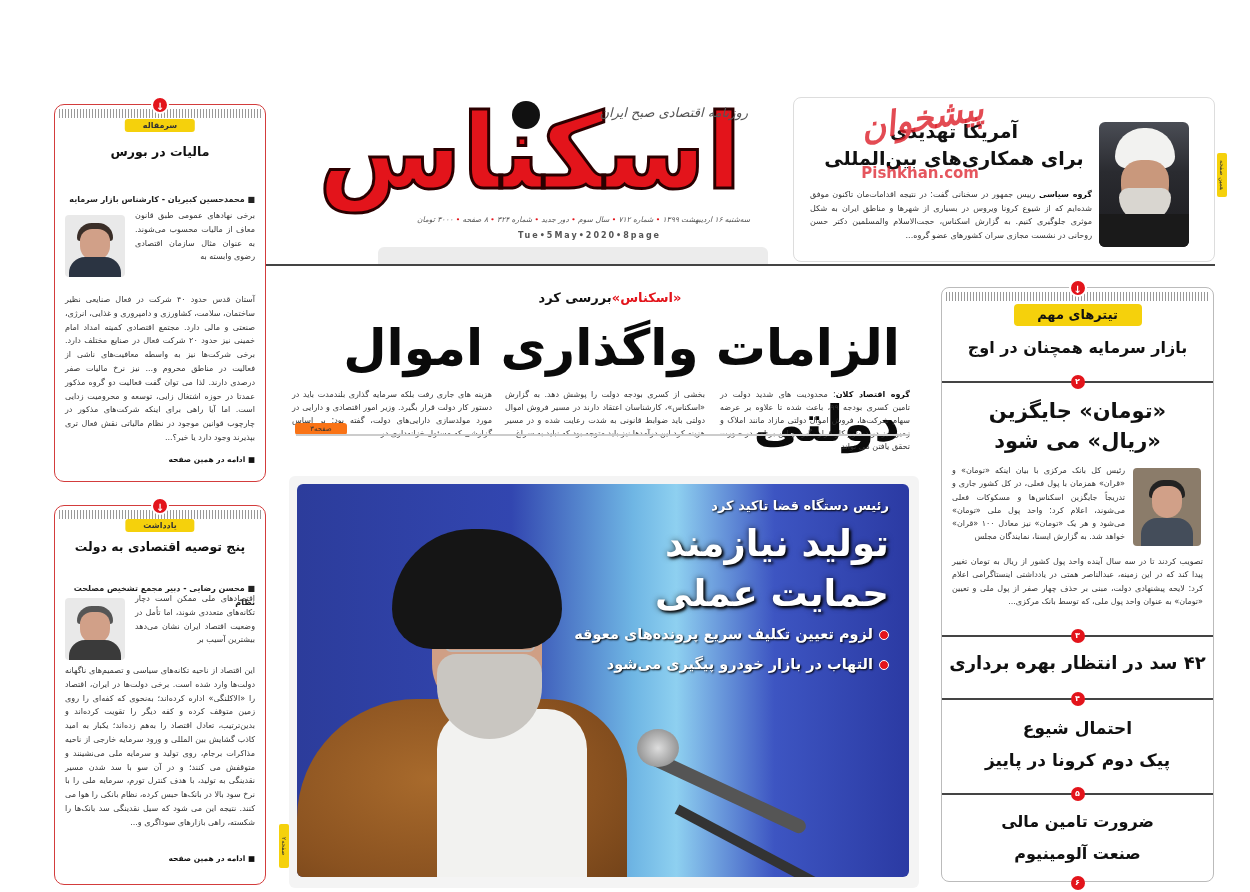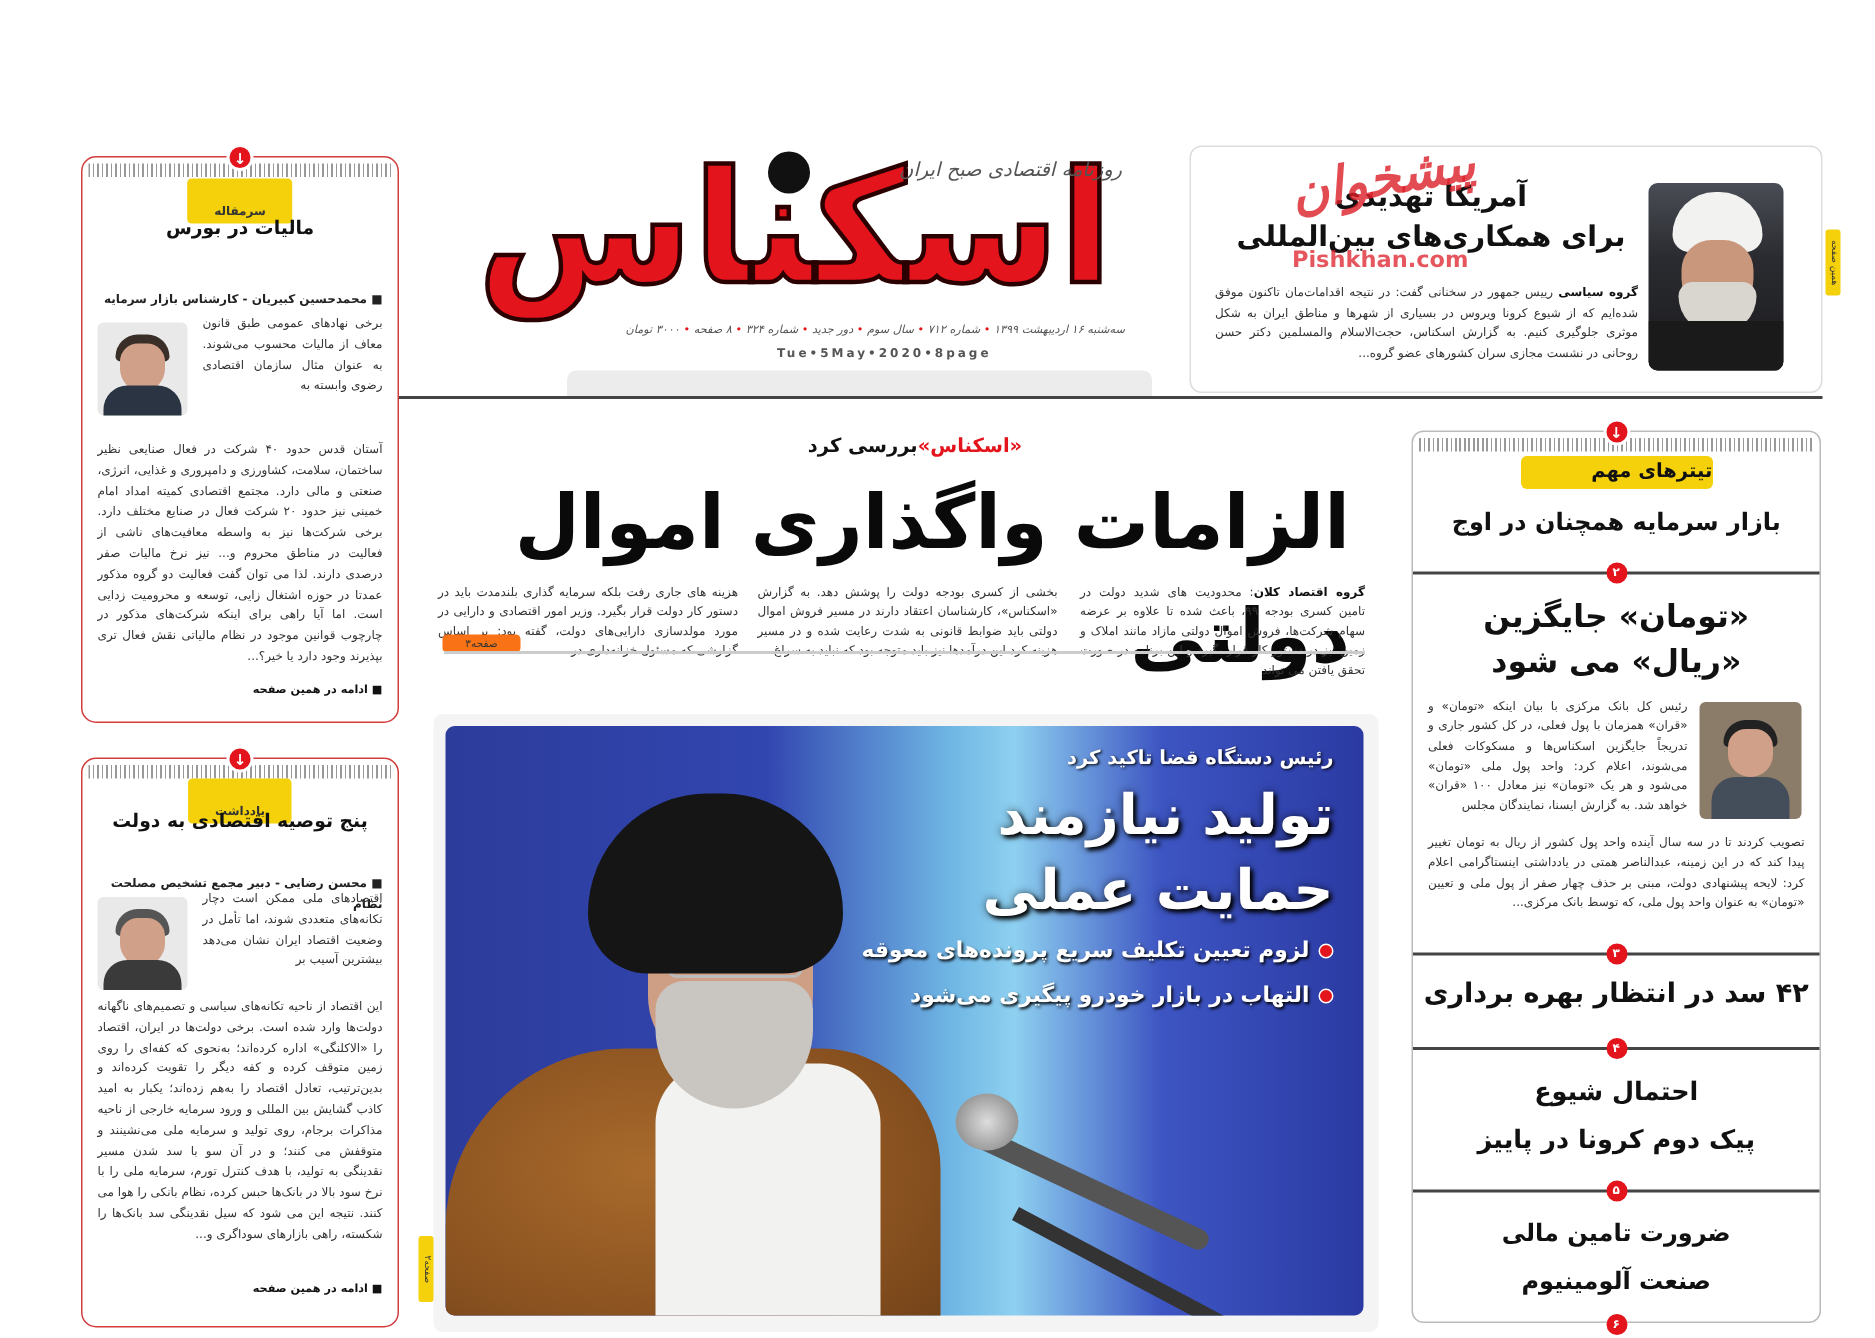--- a/index.html
+++ b/index.html
@@ -45,21 +45,21 @@
   .rouhani-body { position: absolute; right: 122px; top: 90px; width: 282px; font-size: 8px; line-height: 13.5px; color: #333; text-align: justify; }
   .rouhani-body b { color: #111; margin-top: 48px; }
 
   
   .left-box { width: 212px; border: 1.5px solid #d33c3c; border-radius: 10px; background: #fff; }
   .teeth { position: absolute; left: 4px; right: 4px; top: 4px; height: 9px;
     background: repeating-linear-gradient(90deg, #999 0 1px, transparent 1px 3px); }
   .pin { position: absolute; left: 50%; transform: translateX(-50%); top: -9px; width: 18px; height: 18px; border-radius: 50%; background: #e3141b;
     color: #fff; font-size: 10px; text-align: center; line-height: 18px; font-weight: bold; border: 2px solid #fff; }
   .yellow-tag { position: absolute; left: 50%; transform: translateX(-50%); height: 13px; background: #f5d10c; border-radius: 3px;
-    font-size: 8px; font-weight: bold; color: #333; text-align: center; line-height: 13px; padding: 15px 18px; white-space: nowrap; }
+    font-size: 8px; font-weight: bold; color: #333; text-align: center; line-height: 13px; padding: 0 18px; white-space: nowrap; }
   .lb-title { position: absolute; left: 8px; right: 8px; text-align: center; font-weight: bold; font-size: 12.5px; line-height: 22px; color: #111; }
   .lb-author { position: absolute; right: 10px; left: 8px; font-size: 8px; font-weight: bold; color: #222; line-height: 14px; }
   .lb-photo { position: absolute; left: 10px; width: 60px; height: 62px; border-radius: 4px; overflow: hidden; background: #e9e9e9; }
   .lb-text { position: absolute; font-size: 8px; line-height: 13.8px; color: #333; text-align: justify; }
   .lb-more { position: absolute; right: 10px; font-size: 7.5px; font-weight: bold; color: #111; }
 
   .portrait-man .hair { position: absolute; left: 12px; top: 8px; width: 36px; height: 18px; border-radius: 18px 18px 4px 4px; background: #3a2e28; }
   .portrait-man .face { position: absolute; left: 15px; top: 14px; width: 30px; height: 32px; border-radius: 12px 12px 15px 15px; background: #d1a088; }
   .portrait-man .suit { position: absolute; left: 4px; top: 42px; width: 52px; height: 22px; border-radius: 16px 16px 0 0; background: #2b3442; }
 
@@ -90,21 +90,21 @@
   .bp-kicker { font-weight: bold; font-size: 13px; text-shadow: 1px 1px 2px #000; margin-bottom: 6px; }
   .bp-head { font-weight: bold; font-size: 37px; line-height: 50px; text-shadow: 2px 2px 3px #000, 0 0 6px rgba(0,0,0,0.6); }
   .bp-bullet { font-weight: bold; font-size: 14.5px; line-height: 30px; text-shadow: 1px 1px 2px #000; white-space: nowrap; }
   .bp-bullet .dot { display: inline-block; width: 10px; height: 10px; border-radius: 50%; background: #e3141b; border: 1.5px solid #fff; margin-left: 6px; vertical-align: middle; }
   .big-photo-frame .side-tag { left: -10px; top: 348px; }
 
   
   .right-box { left: 941px; top: 287px; width: 273px; height: 595px; border: 1px solid #bbb; border-radius: 8px; background: #fff; }
   .right-box .teeth { top: 4px; }
   .rb-tag { position: absolute; left: 50%; transform: translateX(-50%); top: 16px; height: 22px; width: 128px; background: #f5d10c; border-radius: 4px;
-    font-weight: bold; font-size: 13px; text-align: right; line-height: 22px; color: #111; }
+    font-weight: bold; font-size: 13px; text-align: center; line-height: 22px; color: #111; }
   .rb-item { position: absolute; left: 0; right: 0; text-align: center; font-weight: bold; color: #111; }
   .rb-sep { position: absolute; left: 0; right: 0; height: 1.5px; background: #444; }
   .rb-num { position: absolute; left: 50%; transform: translateX(-50%); width: 14px; height: 14px; border-radius: 50%; background: #e3141b; color: #fff; font-size: 8px; text-align: center; line-height: 14px; font-weight: bold; }
   .rb-photo { position: absolute; right: 12px; top: 180px; width: 68px; height: 78px; border-radius: 4px; overflow: hidden; background: #8b7c6a; }
   .rb-text { position: absolute; font-size: 8px; line-height: 13.3px; color: #333; text-align: justify; }
 </style>
 </head>
 <body>
 
 <div class="abs masthead">

